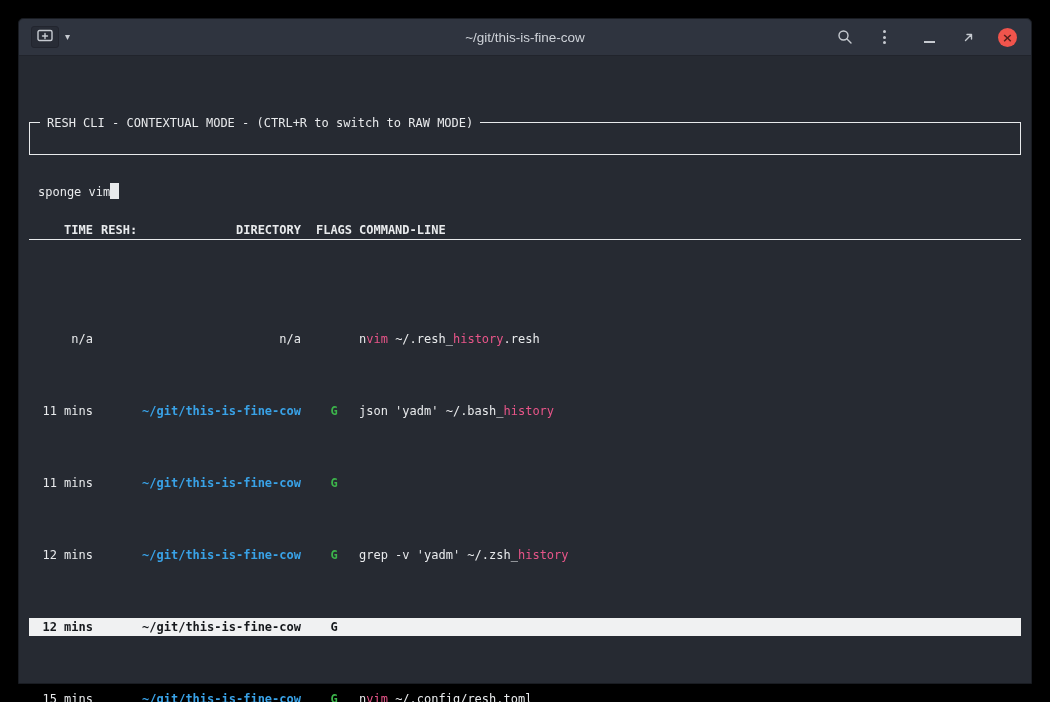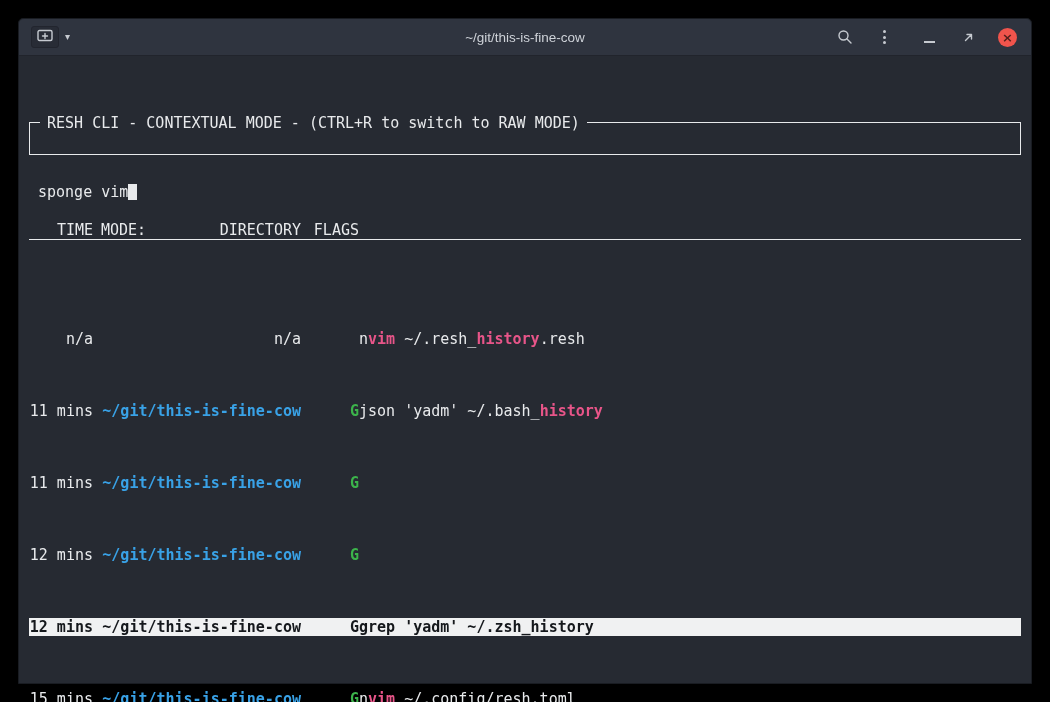--- a/index.html
+++ b/index.html
@@ -33,38 +33,38 @@
   .tb-right{margin-left:auto;display:flex;align-items:center;gap:21px;margin-right:14px}
   .tb-icon{display:flex;align-items:center;justify-content:center;width:18px;height:18px}
   .dots{display:flex;flex-direction:column;gap:2.5px;align-items:center;justify-content:center}
   .dots i{width:3px;height:3px;border-radius:50%;background:#c6cad0}
   .min-bar{display:block;width:11px;height:2px;background:#c6cad0;margin-top:9px}
   .close-btn{width:19px;height:19px;border-radius:50%;background:var(--close-button);
              display:flex;align-items:center;justify-content:center}
   .close-btn span{color:#55201c;font-size:13px;font-weight:bold;line-height:1;font-family:"DejaVu Sans",sans-serif}
 
   
-  .terminal{height:628px;padding:12px 10px 0;font-size:15px;line-height:18px;color:var(--terminal-fg)}
+  .terminal{height:628px;padding:12px 10px 0;font-size:12px;line-height:18px;color:var(--terminal-fg)}
   .terminal, .terminal *{white-space:pre}
 
   .search-box{position:relative;border:1px solid var(--terminal-fg);height:33px;padding:6px 8px 0}
   .box-title{position:absolute;top:-9px;left:10px;background:var(--terminal-bg);padding:0 7px;line-height:18px}
   .cursor{display:inline-block;width:9px;height:16px;background:var(--terminal-fg);vertical-align:-3px}
 
-  .table-header{display:flex;border-bottom:1px solid var(--terminal-fg);margin-top:12px;height:19px;font-weight:normal}
+  .table-header{display:flex;border-bottom:1px solid var(--terminal-fg);margin-top:12px;height:19px;font-weight:bold}
   .c-time{flex:none;width:64px;text-align:right}
   .c-hostdir{flex:none;width:200px;margin-left:8px;text-align:right}
   .header-hostdir{display:flex;justify-content:space-between;text-align:left}
-  .c-flags{flex:none;width:50px;margin-left:8px;text-align:right}
+  .c-flags{flex:none;width:50px;margin-left:8px;text-align:center}
   .c-cmd{flex:1;overflow:hidden}
 
   .row{display:flex;height:18px}
   .row .c-flags{color:var(--flag);font-weight:bold}
   .row .blue{color:var(--directory);font-weight:bold}
-  .row .match{color:var(--match);font-weight:bold}
+  .row .match{color:var(--match);font-weight:normal}
   .row.selected{background:var(--selection-bg);color:var(--selection-fg);font-weight:bold}
   .row.selected .blue,.row.selected .c-flags,.row.selected .match{color:var(--selection-fg)}
 
   svg .stroke{stroke:#c6cad0;stroke-width:1.4;fill:none;stroke-linecap:round;stroke-linejoin:round}
 </style>
 </head>
 <body>
 
 <div class="window">
 
@@ -112,24 +112,25 @@
   <div class="terminal">
 
     <div class="search-box">
       <span class="box-title">RESH CLI - CONTEXTUAL MODE - (CTRL+R to switch to RAW MODE)</span>
       <div class="query-line"><span>sponge vim</span><span class="cursor"></span></div>
     </div>
 
     <div class="table-header">
       <span class="c-time">TIME</span>
       <span class="c-hostdir header-hostdir">
-        <span>MODE:</span>
+        <span>RESH:</span>
         <span>DIRECTORY</span>
       </span>
       <span class="c-flags">FLAGS</span>
+      <span class="c-cmd">COMMAND-LINE</span>
     </div>
 
     <div class="rows">
   <div class="row">
     <span class="c-time">n/a</span>
     <span class="c-hostdir c-dir">n/a</span>
     <span class="c-flags"></span>
     <span class="c-cmd"><span>n</span><span class="match">vim</span><span> ~/.resh_</span><span class="match">history</span><span>.resh</span></span>
   </div>
 
@@ -143,27 +144,27 @@
   <div class="row">
     <span class="c-time">11 mins</span>
     <span class="c-hostdir c-dir blue">~/git/this-is-fine-cow</span>
     <span class="c-flags">G</span>
   </div>
 
   <div class="row">
     <span class="c-time">12 mins</span>
     <span class="c-hostdir c-dir blue">~/git/this-is-fine-cow</span>
     <span class="c-flags">G</span>
+    <span class="c-cmd"><span>grep -v 'yadm' ~/.zsh_</span><span class="match">history</span></span>
   </div>
 
   <div class="row selected">
     <span class="c-time">12 mins</span>
     <span class="c-hostdir c-dir blue">~/git/this-is-fine-cow</span>
     <span class="c-flags">G</span>
-    <span class="c-cmd"><span>grep 'yadm' ~/.zsh_</span><span class="match">history</span></span>
   </div>
 
   <div class="row">
     <span class="c-time">15 mins</span>
     <span class="c-hostdir c-dir blue">~/git/this-is-fine-cow</span>
     <span class="c-flags">G</span>
     <span class="c-cmd"><span>n</span><span class="match">vim</span><span> ~/.config/resh.toml</span></span>
   </div>
 
   

